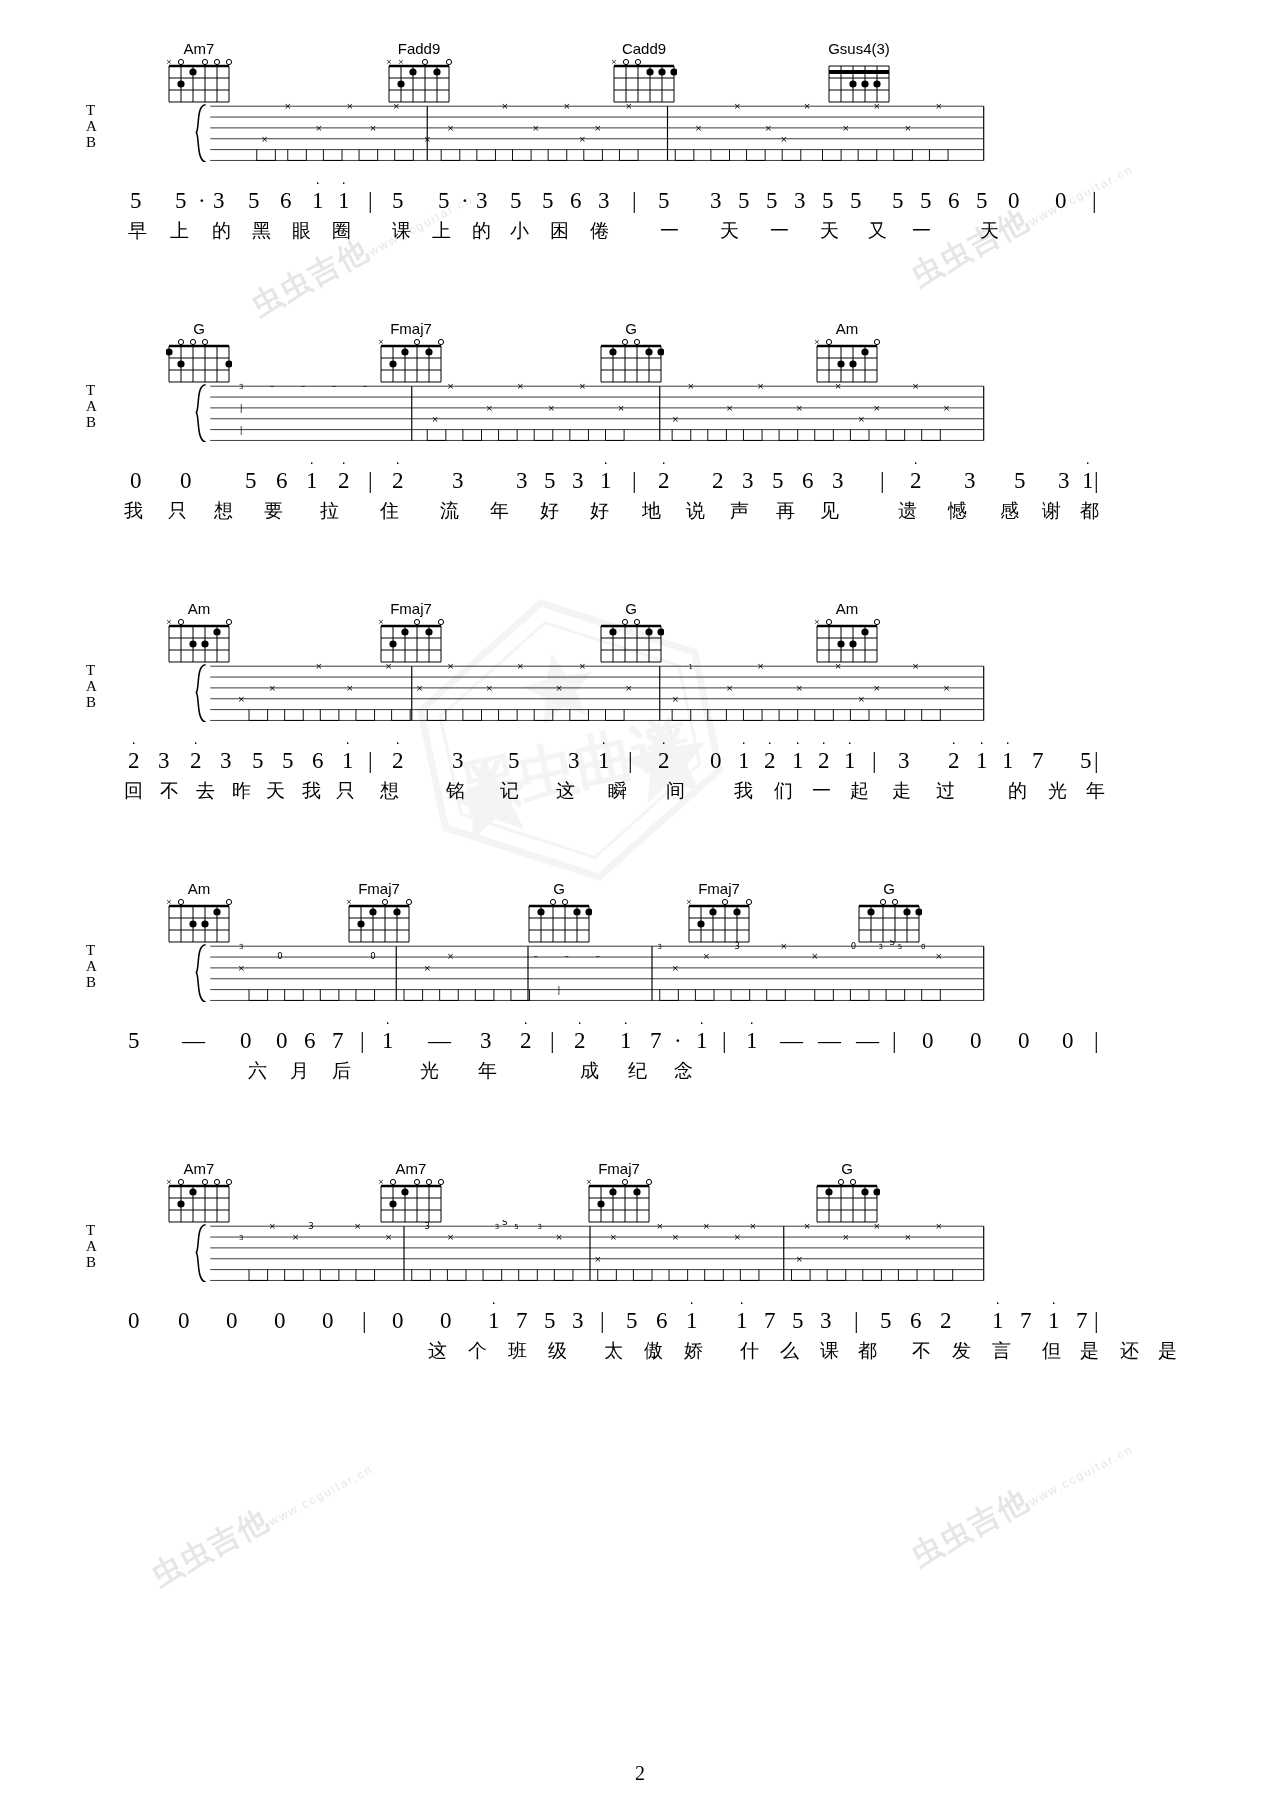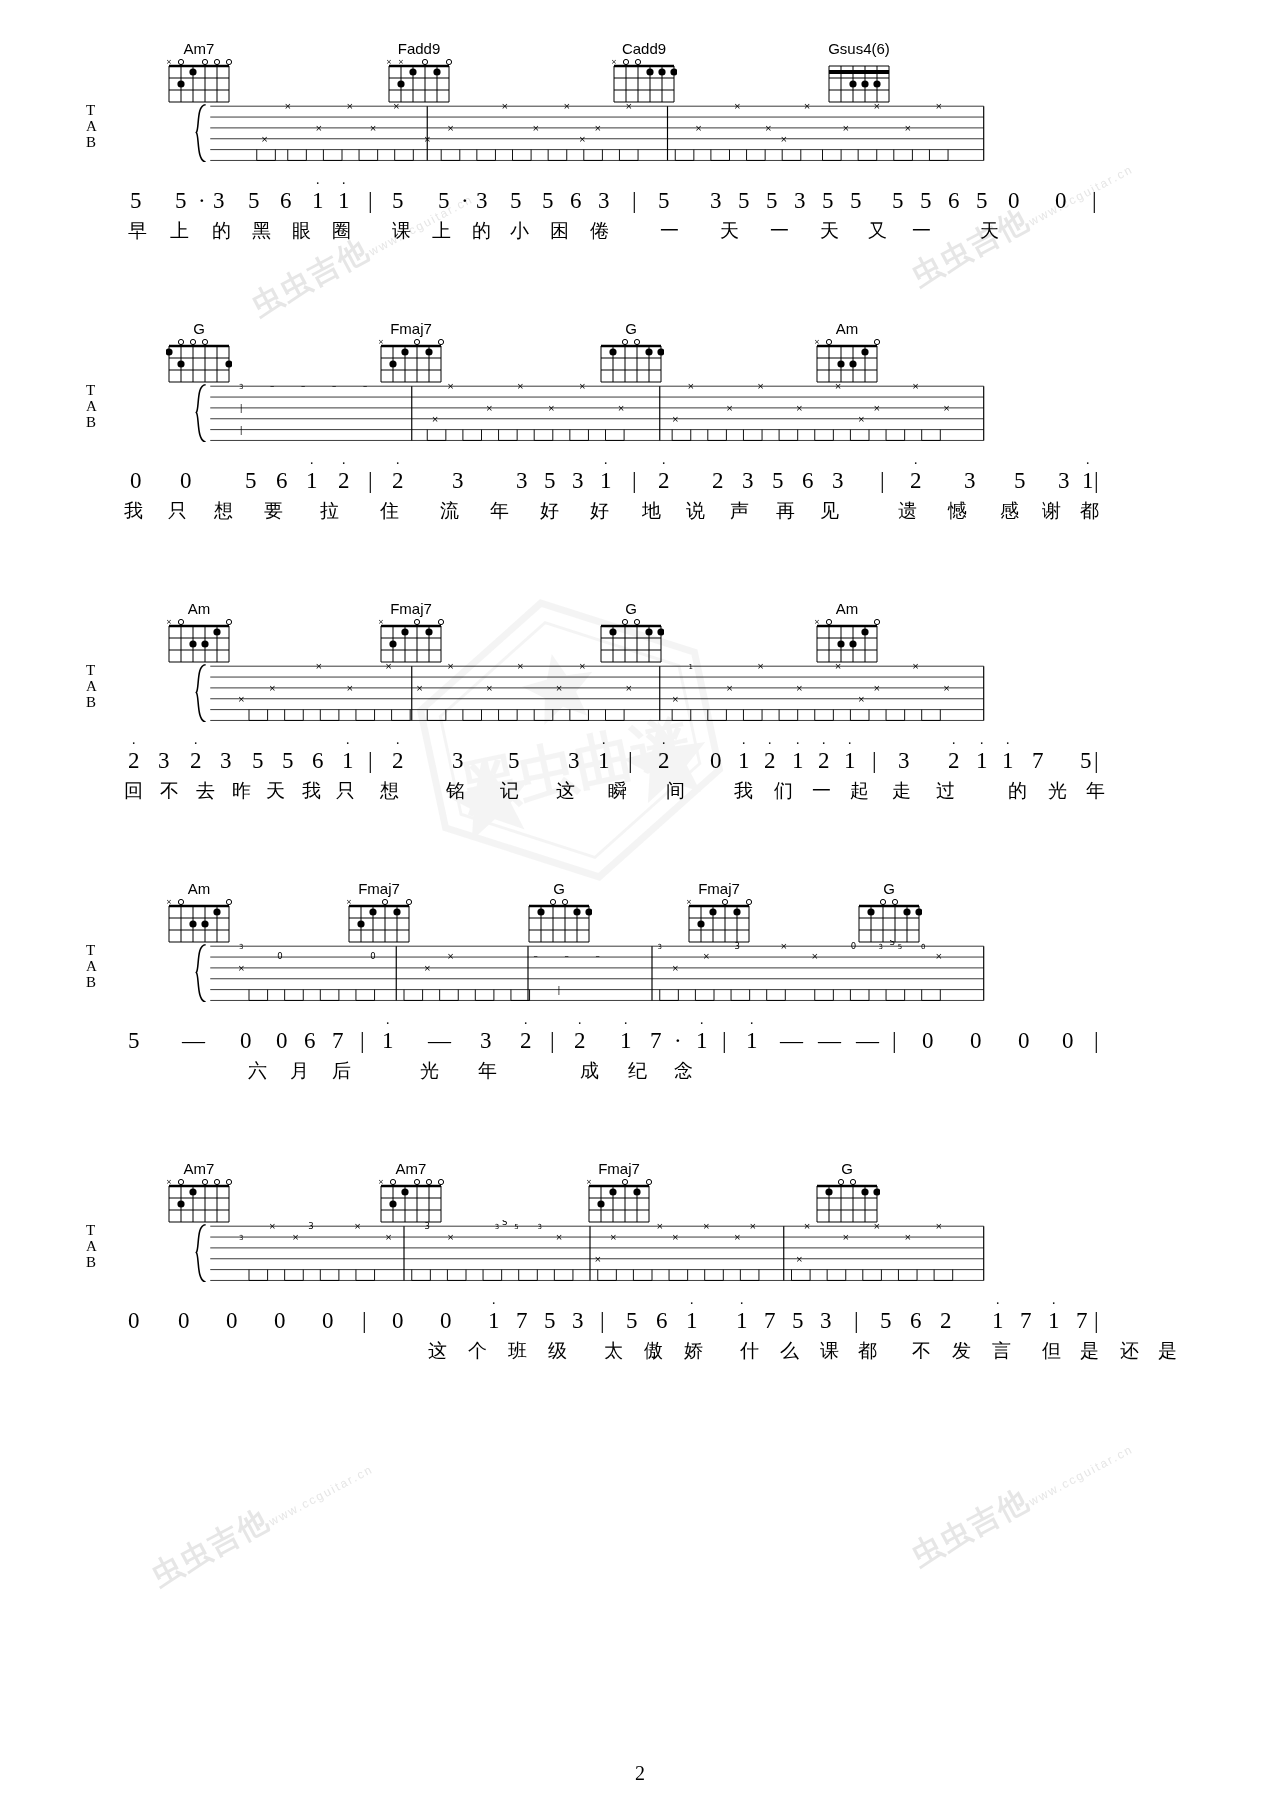--- a/index.html
+++ b/index.html
@@ -131,21 +131,21 @@
                 <circle cx="15" cy="4" r="2.6"></circle>
               </g>
             <text x="3" y="6" font-size="7" text-anchor="middle" font-family="DejaVu Sans">×</text>
             <circle cx="39" cy="14" r="3.6" fill="#000"></circle>
               <circle cx="51" cy="14" r="3.6" fill="#000"></circle>
               <circle cx="63" cy="14" r="3.6" fill="#000"></circle>
           </svg>
         </div>
       </div>
       <div class="chordbox" style="left:740px;">
-        <div class="chordname">Gsus4(6)</div>
+        <div class="chordname">Gsus4(3)</div>
         <div class="grid">
           <svg viewBox="0 0 66 46" width="66" height="46">
             <g stroke="#000" stroke-width="1" fill="none">
               <line x1="3" y1="8" x2="63" y2="8"></line>
                 <line x1="3" y1="20" x2="63" y2="20"></line>
               <line x1="3" y1="32" x2="63" y2="32"></line>
                 <line x1="3" y1="44" x2="63" y2="44"></line>
               <line x1="3" y1="8" x2="3" y2="44"></line>
                 <line x1="15" y1="8" x2="15" y2="44"></line>
                 <line x1="27" y1="8" x2="27" y2="44"></line>

